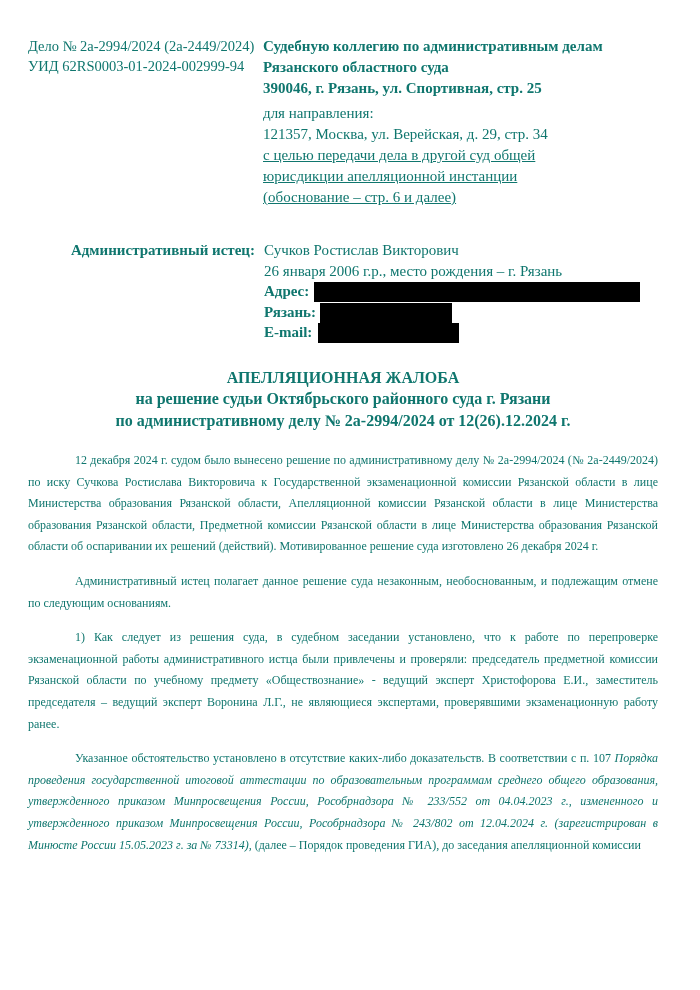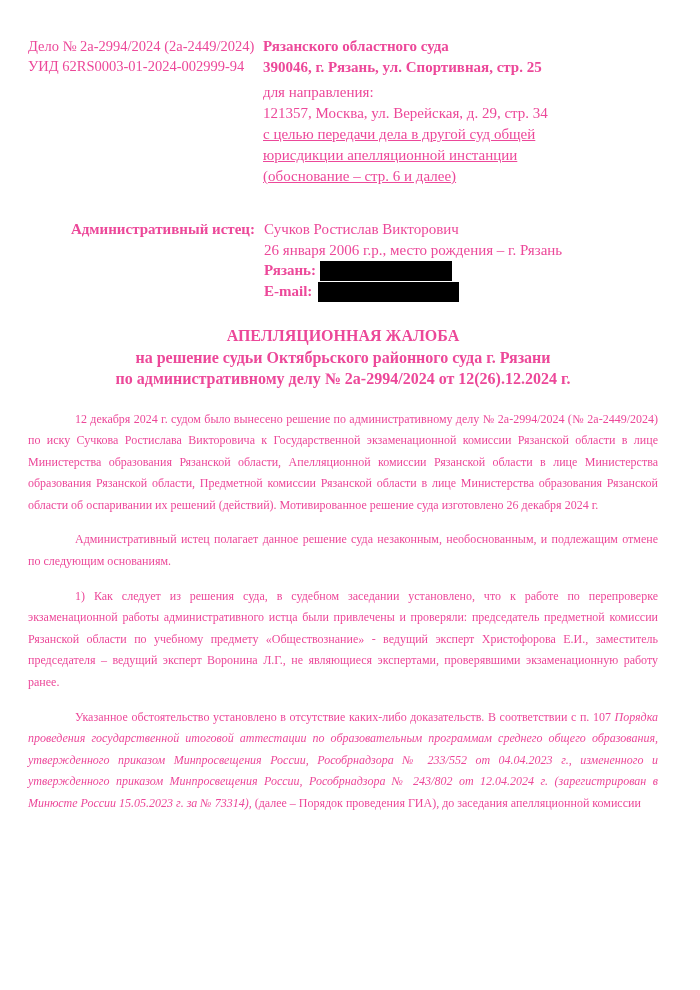--- a/index.html
+++ b/index.html
@@ -1,21 +1,21 @@
 <!DOCTYPE html>
 <html lang="ru"><head>
 <meta charset="utf-8">
 <style>
   html, body { margin: 0; padding: 0; background: #ffffff; }
   .page {
     position: relative;
     width: 700px;
     height: 990px;
     background: #ffffff;
-    color: #ec4899;
+    color: #0f766e;
     font-family: "Liberation Serif", "DejaVu Serif", serif;
     box-sizing: border-box;
     padding: 36px 42px 0 28px;
     overflow: hidden;
   }
   
   .header { display: flex; align-items: flex-start; }
   .case-block {
     width: 227px;
     flex-shrink: 0;
@@ -81,37 +81,42 @@
 <body>
 
 <div class="page">
 
   <div class="header">
     <div class="case-block">
       <div>Дело № 2а-2994/2024 (2а-2449/2024)</div>
       <div>УИД 62RS0003-01-2024-002999-94</div>
     </div>
     <div class="addressee-block">
+      <div class="court-line">Судебную коллегию по административным делам</div>
       <div class="court-line">Рязанского областного суда</div>
       <div class="court-line">390046, г. Рязань, ул. Спортивная, стр. 25</div>
       <div class="forwarding-block">
         <div>для направления:</div>
         <div>121357, Москва, ул. Верейская, д. 29, стр. 34</div>
         <div class="underlined">с целью передачи дела в другой суд общей</div>
         <div class="underlined">юрисдикции апелляционной инстанции</div>
         <div class="underlined">(обоснование – стр. 6 и далее)</div>
       </div>
     </div>
   </div>
 
   <div class="party">
     <div class="party-label">Административный истец:</div>
     <div class="party-value">
       <div>Сучков Ростислав Викторович</div>
       <div>26 января 2006 г.р., место рождения – г. Рязань</div>
+      <div class="redact-row">
+        <span class="redact-label">Адрес:</span>
+        <span class="redact-box address"></span>
+      </div>
       <div class="redact-row">
         <span class="redact-label">Рязань:</span>
         <span class="redact-box phone"></span>
       </div>
       <div class="redact-row">
         <span class="redact-label">E-mail:</span>
         <span class="redact-box email"></span>
       </div>
     </div>
   </div>

